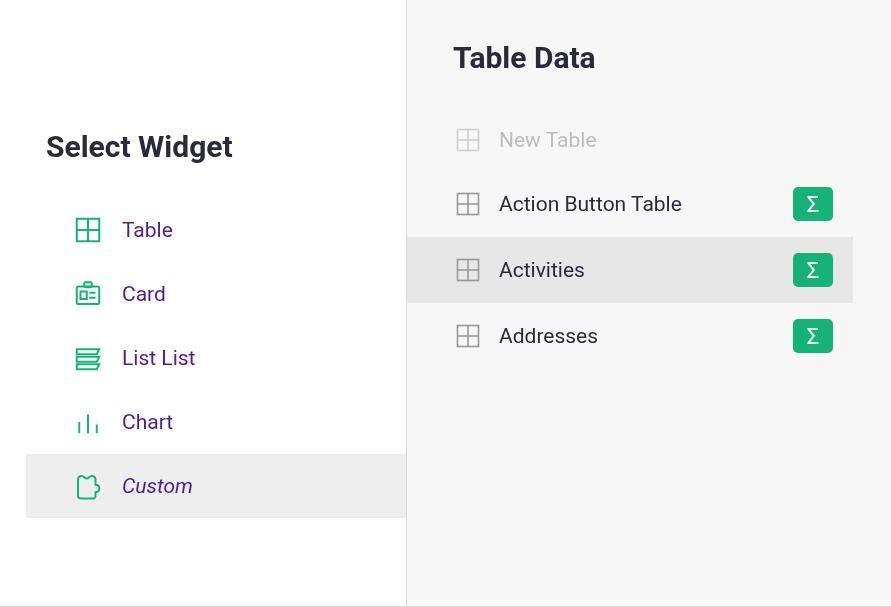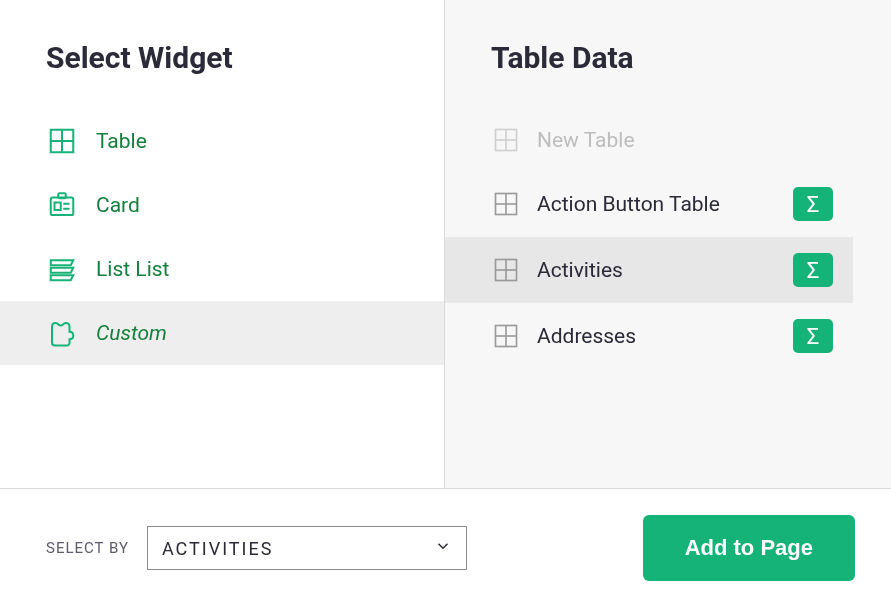--- a/index.html
+++ b/index.html
@@ -16,25 +16,26 @@
     flex-direction: column;
     width: 100%;
     height: 100%;
   }
   .panels {
     display: flex;
     flex: 1;
     border-bottom: 1px solid #d9d9d9;
   }
   .panel-left {
-    width: 445px;
+    width: 407px;
     background: #fff;
     border-right: 1px solid #d9d9d9;
     display: flex;
     flex-direction: column;
+    justify-content: center;
   }
   .panel-right {
     flex: 1;
     background: #f7f7f7;
     display: flex;
     flex-direction: column;
   }
   .panel-header {
     font-size: 30px;
     font-weight: 700;
@@ -44,22 +45,23 @@
   .list {
     display: flex;
     flex-direction: column;
   }
   .widget-item {
     display: flex;
     align-items: center;
     gap: 18px;
     padding: 16px 20px 16px 46px;
     font-size: 21px;
-    color: #15803d;
-    cursor: pointer;
+    color: #4c1d95;
+    cursor: pointer;
+    margin-left: 26px;
   }
   .widget-item.selected {
     background: #eeeeee;
     font-style: italic;
   }
   .widget-item .wicon {
     width: 32px;
     height: 32px;
     display: flex;
     align-items: center;
@@ -182,20 +184,30 @@
           <div class="widget-item">
             <span class="wicon">
   <svg width="30" height="30" viewBox="0 0 24 24" fill="none" stroke="currentColor" stroke-width="1.6">
     <path d="M3 5 L21 5 L19 9 L3 9 Z"></path>
     <path d="M3 11 L21 11 L19 15 L3 15 Z"></path>
     <path d="M3 17 L21 17 L19 21 L3 21 Z"></path>
   </svg>
 </span>
             <span>List List</span>
           </div>
+          <div class="widget-item">
+            <span class="wicon">
+  <svg width="30" height="30" viewBox="0 0 24 24" fill="none" stroke="currentColor" stroke-width="1.6">
+    <line x1="5" y1="21" x2="5" y2="12"></line>
+    <line x1="12" y1="21" x2="12" y2="6"></line>
+    <line x1="19" y1="21" x2="19" y2="14"></line>
+  </svg>
+</span>
+            <span>Chart</span>
+          </div>
           <div class="widget-item selected">
             <span class="wicon">
   <svg width="30" height="30" viewBox="0 0 24 24" fill="none" stroke="currentColor" stroke-width="1.6">
     <path d="M4 7 C4 5 5 4 7 4 C9 4 9 6 11 6 C13 6 13 4 15 4 C17 4 18 5 18 7 L18 11 C20 11 21 12 21 14 C21 16 20 17 18 17 L18 20 C18 21 17 22 16 22 L7 22 C5 22 4 21 4 20 Z"></path>
   </svg>
 </span>
             <span>Custom</span>
           </div>
         </div>
     </div>
@@ -241,28 +253,13 @@
                 <line x1="3" y1="12" x2="21" y2="12"></line>
                 <line x1="12" y1="3" x2="12" y2="21"></line>
   </svg>
 </span>
             <span class="dlabel">Addresses</span>
             <span class="summary-pill">Σ</span>
           </div>
         </div>
     </div>
   </div>
-  <div class="footer">
-    <span class="footer-label">SELECT BY</span>
-    <div class="select-wrap">
-      <div class="select-box">
-        <span>ACTIVITIES</span>
-        <span class="chev">
-          <svg width="18" height="18" viewBox="0 0 24 24" fill="none" stroke="currentColor" stroke-width="2">
-              <polyline points="6 9 12 15 18 9"></polyline>
-            </svg>
-        </span>
-      </div>
-    </div>
-    <div class="spacer"></div>
-    <button class="add-btn">Add to Page</button>
-  </div>
 </div>
 
 </body></html>

